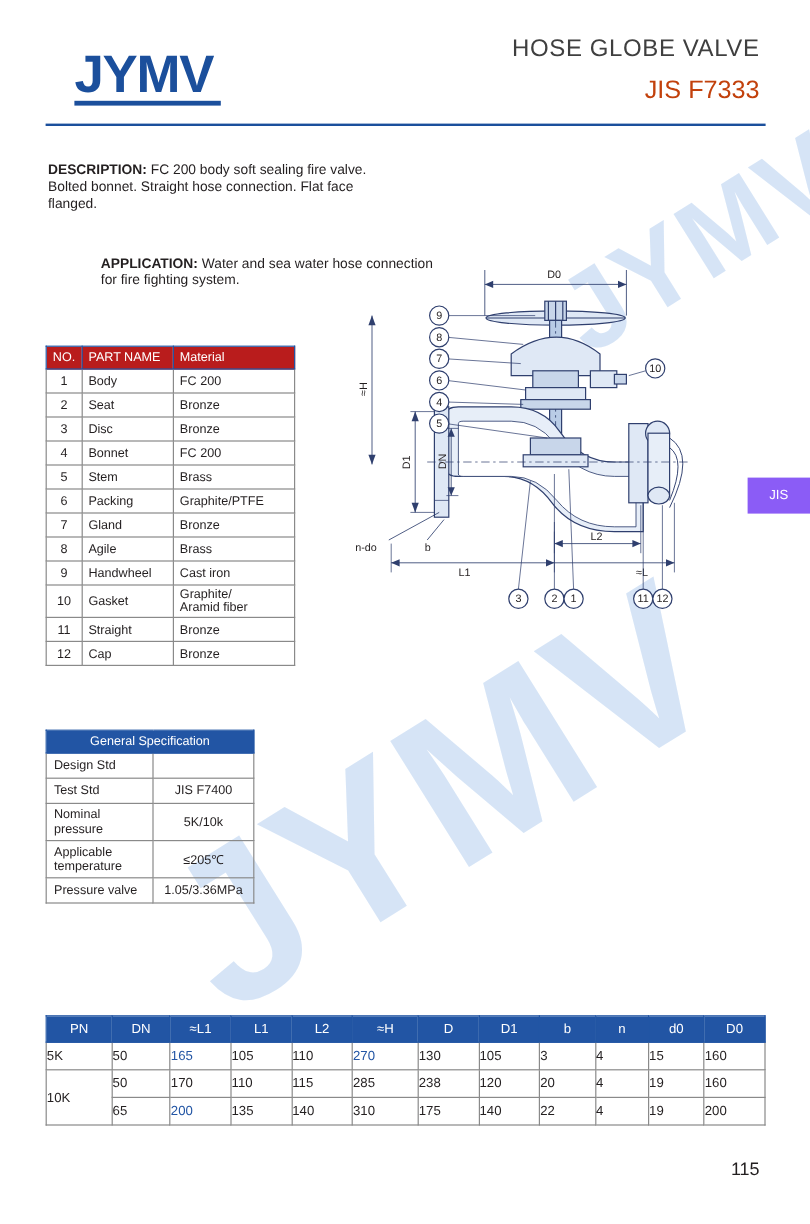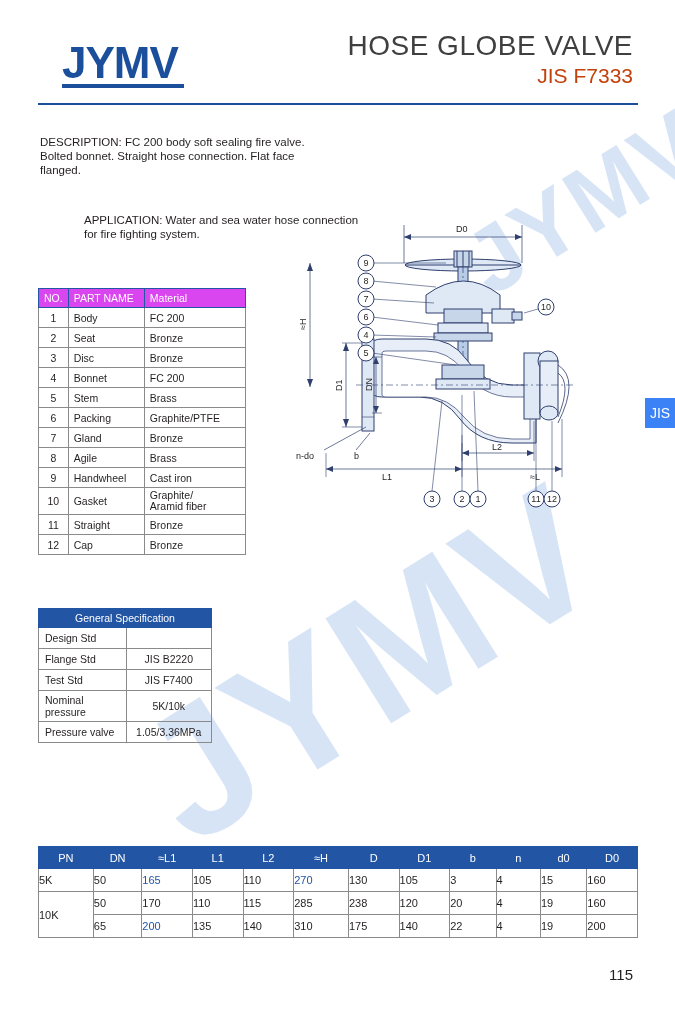--- a/index.html
+++ b/index.html
@@ -35,42 +35,42 @@
     position:absolute; left:62px; top:38px;
     font-size:44px; font-weight:bold; color:#1b4f9c;
     font-family:"Liberation Sans", sans-serif;
     letter-spacing:-1px;
   }
   .logo-bar {
     position:absolute; left:62px; top:84px; width:122px; height:4px; background:#1b4f9c;
   }
   .title-main {
     position:absolute; right:42px; top:30px;
-    font-size:28px; color:#3f3f3f; letter-spacing:.5px; text-align:center;
+    font-size:20px; color:#3f3f3f; letter-spacing:.5px; text-align:center;
   }
   .title-sub {
     position:absolute; right:42px; top:64px;
     font-size:21px; color:#c2410c; text-align:right;
   }
   .header-rule {
     position:absolute; left:38px; top:103px; width:600px; height:2px; background:#1b4f9c;
   }
 
   
   .desc-block { position:absolute; left:40px; top:135px; width:270px; z-index:2; font-size:11.5px; line-height:14px; }
   .app-block { position:absolute; left:40px; top:213px; width:280px; z-index:2; font-size:11.5px; line-height:14px;margin-left:44px; }
-  .lbl-bold { font-weight:normal; }
+  .lbl-bold { font-weight:bold; }
 
   
   .parts-table {
     position:absolute; left:38px; top:288px; width:208px; z-index:2;
     border-collapse:collapse; font-size:10.5px;
   }
   .parts-table th {
-    background:#d946ef; color:#fff; font-weight:normal; text-align:left;
+    background:#b91c1c; color:#fff; font-weight:normal; text-align:left;
     padding:3px 5px; border:1px solid #2255a4; font-size:10.5px;
   }
   .parts-table td {
     border:1px solid #8a8a8a; padding:2px 5px; height:20px; color:#231f20;
   }
   .parts-table td.c-no { width:26px; text-align:center; }
   .parts-table td.c-name { width:78px; }
   .parts-table td.c-mat { width:104px; }
   .mat-blue { color:#2255a4; }
   .two-line { line-height:11px; padding-top:1px; padding-bottom:1px; }
@@ -97,22 +97,22 @@
     background:#2255a4; color:#fff; font-weight:normal; text-align:center;
     padding:4px 0; border:1px solid #2255a4; height:22px;
   }
   .dim-table td {
     border:1px solid #8a8a8a; text-align:left; padding:3px 0; height:23px;
   }
   .dim-hl { color:#2255a4; }
 
   
   .jis-tab {
-    position:absolute; right:0; top:398px; width:30px; height:30px;
-    background:#3b82f6; color:#fff; font-size:14px;
+    position:absolute; right:0; top:398px; width:52px; height:30px;
+    background:#8b5cf6; color:#fff; font-size:11px;
     display:flex; align-items:center; justify-content:center; z-index:3;
   }
 
   
   .page-no { position:absolute; right:42px; top:966px; font-size:15px; color:#231f20; z-index:2; }
 
   
   .drawing { position:absolute; left:286px; top:205px; width:360px; height:350px; z-index:2; }
   .drawing svg { display:block; }
 </style>
@@ -217,30 +217,30 @@
     <tr>
       <th colspan="2">General Specification</th>
     </tr>
   </thead>
   <tbody id="gs-body">
       <tr>
         <td class="k">Design Std</td>
         <td class="v"></td>
       </tr>
       <tr>
-        <td class="k">Flange Std</td>
-        <td class="v">JIS B2220</td>
-      </tr>
-      <tr>
         <td class="k">Test Std</td>
         <td class="v">JIS F7400</td>
       </tr>
       <tr>
         <td class="k">Nominal pressure</td>
         <td class="v">5K/10k</td>
+      </tr>
+      <tr>
+        <td class="k">Applicable temperature</td>
+        <td class="v">≤205℃</td>
       </tr>
       <tr>
         <td class="k">Pressure valve</td>
         <td class="v">1.05/3.36MPa</td>
       </tr>
     </tbody>
 </table>
 
 <table class="dim-table">
   <thead>

